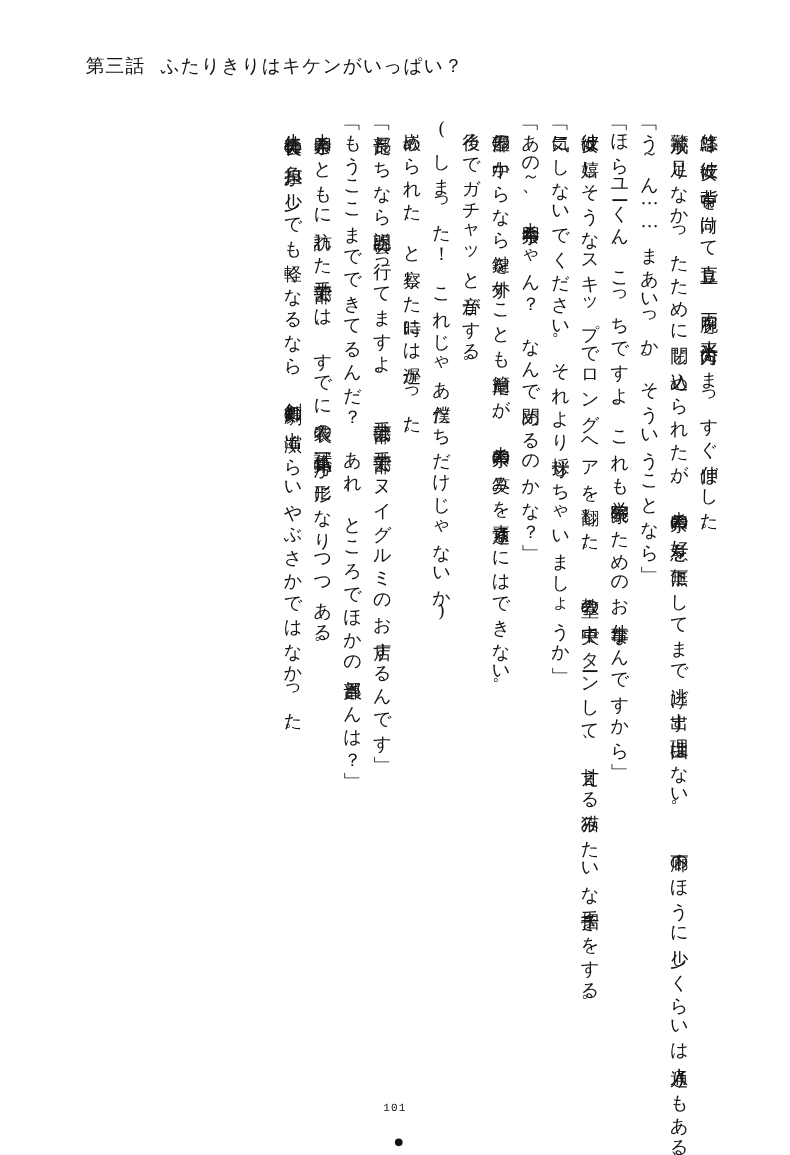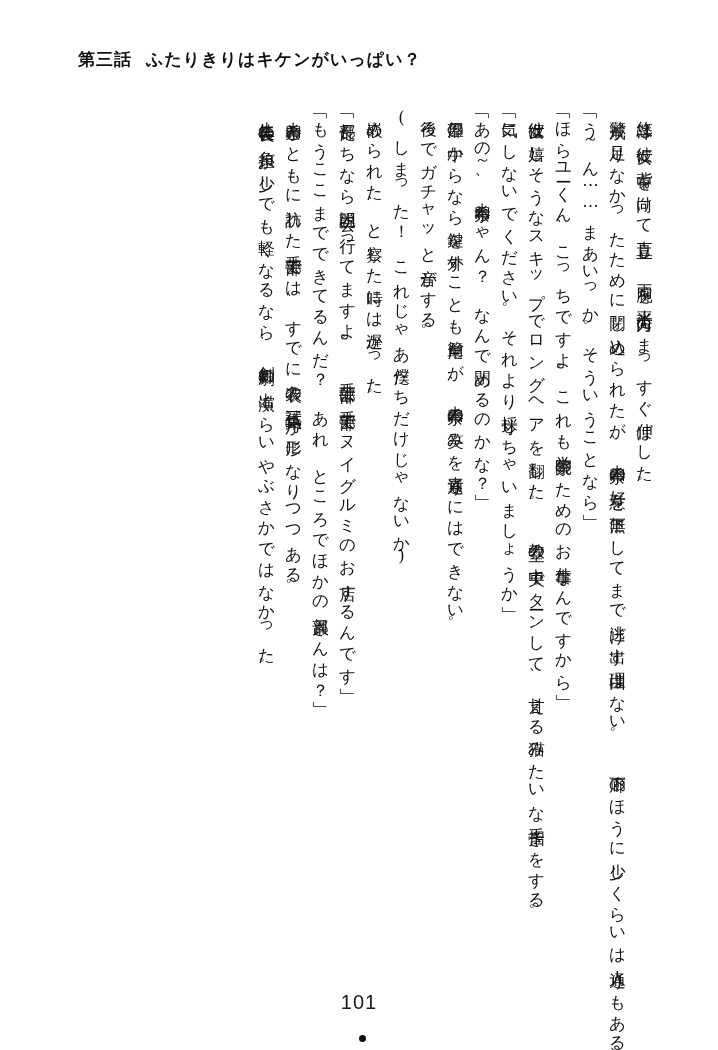--- a/index.html
+++ b/index.html
@@ -25,21 +25,21 @@
     background: #ffffff;
   }
 
   
   .chapter-heading {
     position: absolute;
     top: 48px;
     left: 78px;
     font-size: 17px;
     letter-spacing: 1px;
-    font-weight: 700;
+    font-weight: 400;
     white-space: nowrap;
     color: #111;
   }
   .chapter-heading .num {
     margin-right: 14px;
   }
 
   
   .body-block {
     position: absolute;
@@ -67,24 +67,24 @@
   
   .vline:first-child { margin-left: 0; }
 
   
   .page-number {
     position: absolute;
     bottom: 36px;
     left: 0;
     width: 718px;
     text-align: center;
-    font-size: 20px;
+    font-size: 10px;
     letter-spacing: 1px;
     color: #1a1a1a;
-    font-family: Liberation Sans, sans-serif;
+    font-family: Liberation Mono, monospace;
   }
 
   .corner-dot {
     position: absolute;
     bottom: 8px;
     left: 359px;
     width: 7px;
     height: 7px;
     background: #111;
     border-radius: 50%;

